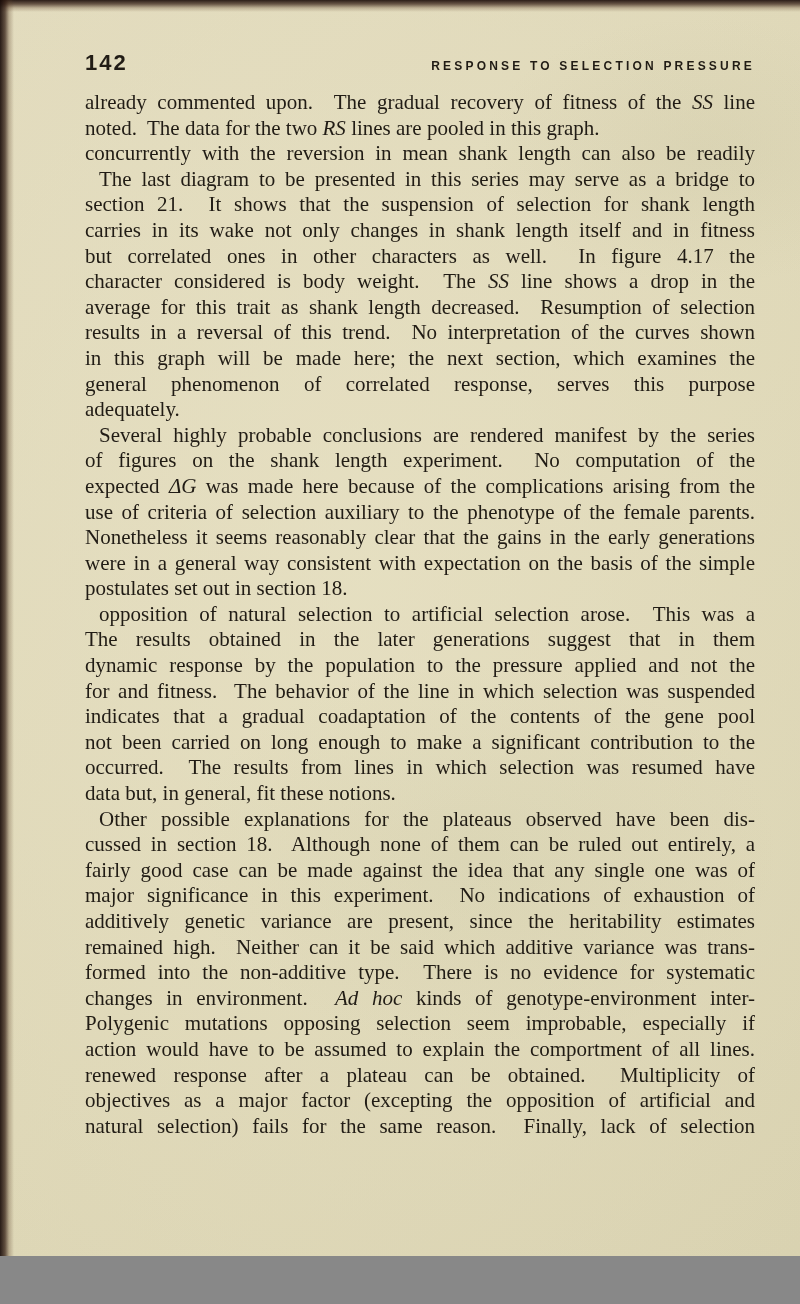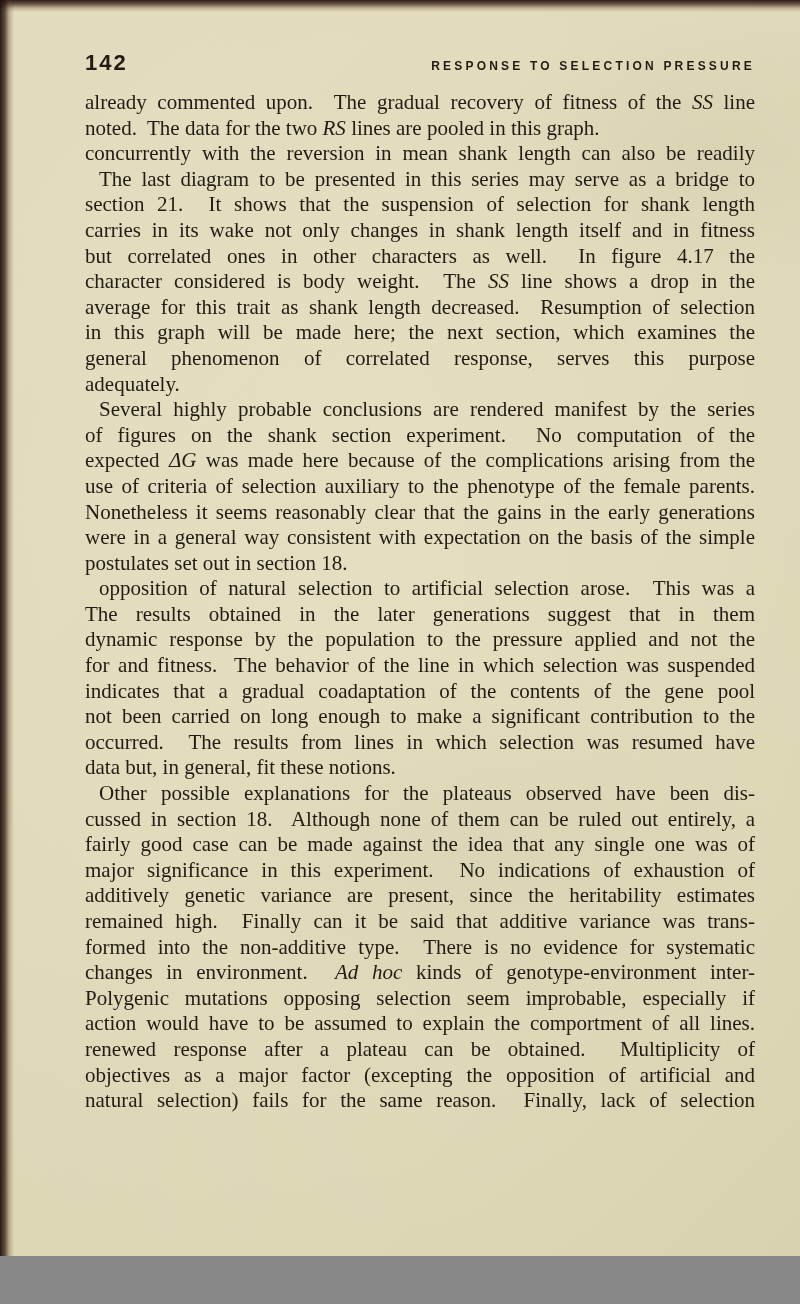--- a/index.html
+++ b/index.html
@@ -72,27 +72,28 @@
         <div class="line endpara">noted.  The data for the two <i>RS</i> lines are pooled in this graph.</div>
         <div class="line">concurrently with the reversion in mean shank length can also be readily</div>
       </div>
       <div class="para indent">
         <div class="line">The last diagram to be presented in this series may serve as a bridge to</div>
         <div class="line">section 21.  It shows that the suspension of selection for shank length</div>
         <div class="line">carries in its wake not only changes in shank length itself and in fitness</div>
         <div class="line">but correlated ones in other characters as well.  In figure 4.17 the</div>
         <div class="line">character considered is body weight.  The <i>SS</i> line shows a drop in the</div>
         <div class="line">average for this trait as shank length decreased.  Resumption of selection</div>
+        <div class="line">results in a reversal of this trend.  No interpretation of the curves shown</div>
         <div class="line">in this graph will be made here; the next section, which examines the</div>
         <div class="line">general phenomenon of correlated response, serves this purpose</div>
         <div class="line endpara">adequately.</div>
       </div>
       <div class="para indent">
         <div class="line">Several highly probable conclusions are rendered manifest by the series</div>
-        <div class="line">of figures on the shank section experiment.  No computation of the</div>
+        <div class="line">of figures on the shank length experiment.  No computation of the</div>
         <div class="line">expected <i>ΔG</i> was made here because of the complications arising from the</div>
         <div class="line">use of criteria of selection auxiliary to the phenotype of the female parents.</div>
         <div class="line">Nonetheless it seems reasonably clear that the gains in the early generations</div>
         <div class="line">were in a general way consistent with expectation on the basis of the simple</div>
         <div class="line endpara">postulates set out in section 18.</div>
       </div>
       <div class="para indent">
         <div class="line">opposition of natural selection to artificial selection arose.  This was a</div>
         <div class="line">The results obtained in the later generations suggest that in them</div>
         <div class="line">dynamic response by the population to the pressure applied and not the</div>
@@ -101,21 +102,21 @@
         <div class="line">not been carried on long enough to make a significant contribution to the</div>
         <div class="line">occurred.  The results from lines in which selection was resumed have</div>
         <div class="line endpara">data but, in general, fit these notions.</div>
       </div>
       <div class="para indent">
         <div class="line">Other possible explanations for the plateaus observed have been dis-</div>
         <div class="line">cussed in section 18.  Although none of them can be ruled out entirely, a</div>
         <div class="line">fairly good case can be made against the idea that any single one was of</div>
         <div class="line">major significance in this experiment.  No indications of exhaustion of</div>
         <div class="line">additively genetic variance are present, since the heritability estimates</div>
-        <div class="line">remained high.  Finally can it be said that additive variance was trans-</div>
+        <div class="line">remained high.  Neither can it be said which additive variance was trans-</div>
         <div class="line">formed into the non-additive type.  There is no evidence for systematic</div>
         <div class="line">changes in environment.  <i>Ad hoc</i> kinds of genotype-environment inter-</div>
         <div class="line">Polygenic mutations opposing selection seem improbable, especially if</div>
         <div class="line">action would have to be assumed to explain the comportment of all lines.</div>
         <div class="line">renewed response after a plateau can be obtained.  Multiplicity of</div>
         <div class="line">objectives as a major factor (excepting the opposition of artificial and</div>
         <div class="line">natural selection) fails for the same reason.  Finally, lack of selection</div>
       </div>
     </main>
 </div>

